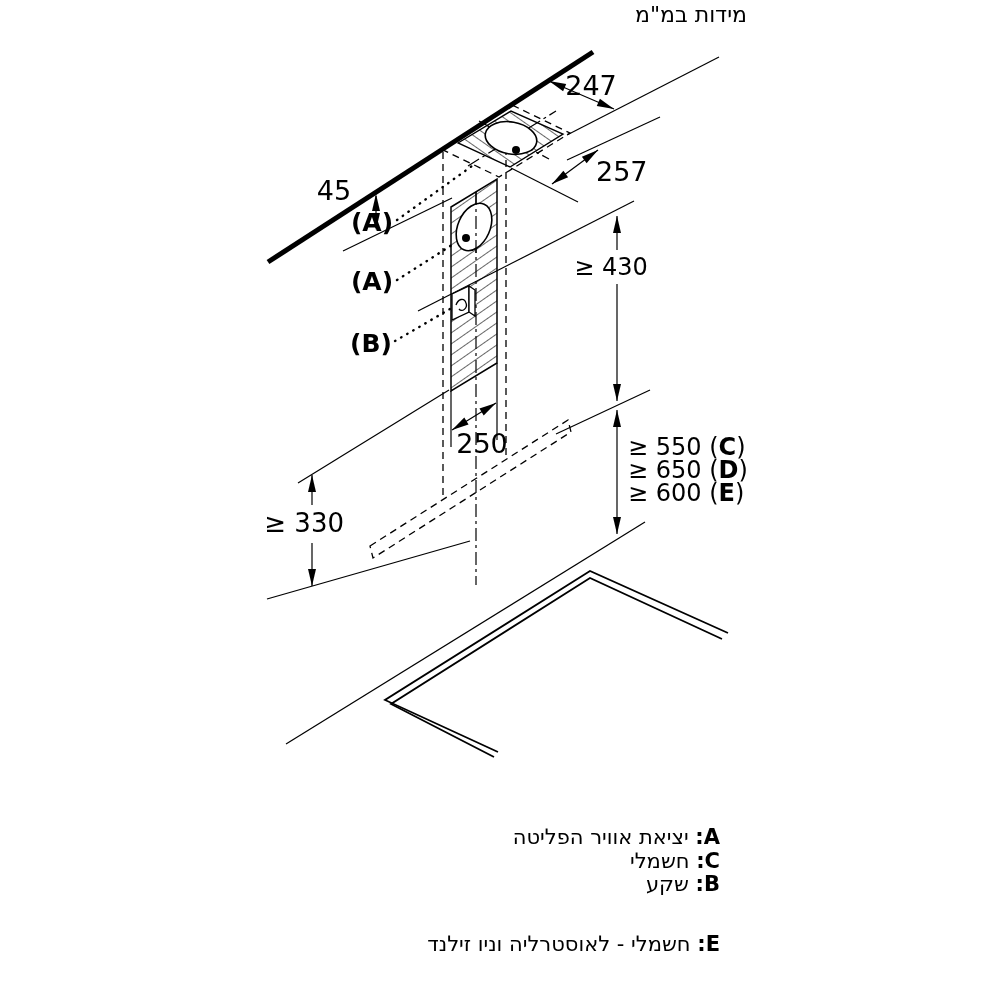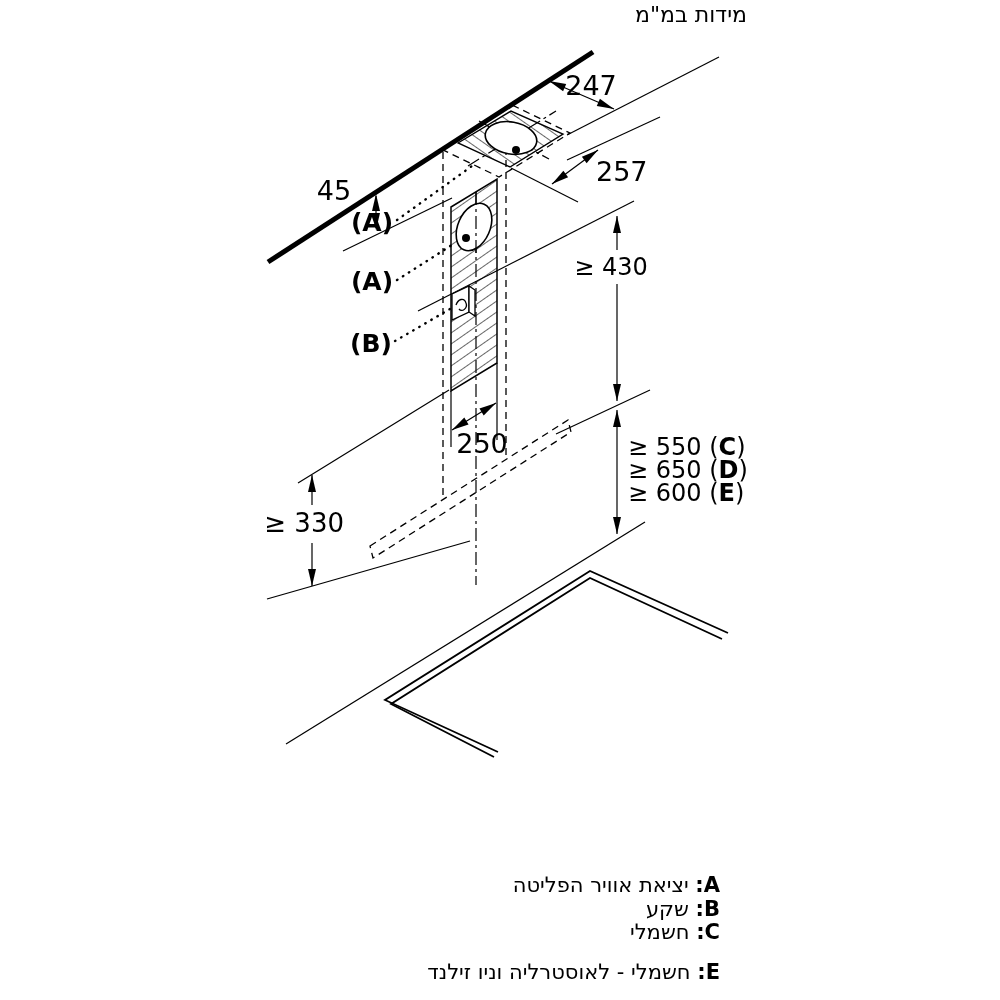--- a/index.html
+++ b/index.html
@@ -5,24 +5,24 @@
   html,body{margin:0;padding:0;background:#fff;}
   #page{position:relative;width:1000px;height:1000px;background:#ffffff;overflow:hidden;
         font-family:"DejaVu Sans","Liberation Sans",sans-serif;color:#000;}
   #title{position:absolute;top:2px;right:253px;font-size:22px;direction:rtl;white-space:nowrap;}
   svg{position:absolute;left:0;top:0;}
   svg text{fill:#000;font-family:"DejaVu Sans","Liberation Sans",sans-serif;}
   .dimnum{font-size:27px;}
   .dimge{font-size:24px;}
   .lbl{font-size:25px;font-weight:700;}
   .boldletter{font-weight:700;}
-  #legend{position:absolute;top:874px;right:280px;direction:rtl;text-align:right;
+  #legend{position:absolute;top:826px;right:280px;direction:rtl;text-align:right;
           font-size:21px;line-height:23.5px;white-space:nowrap;}
   .legend-row .letter{font-weight:700;}
-  .legend-row.gap{margin-top:16px;}
+  .legend-row.gap{margin-top:36px;}
 </style>
 </head>
 <body>
 
 <div id="page">
 
   <div id="title">מידות במ"מ</div>
 
   <svg width="1000" height="1000" viewBox="0 0 1000 1000">
     <defs>
@@ -146,18 +146,18 @@
       <line x1="395" y1="341" x2="450" y2="309"></line>
     </g>
 
     <text class="lbl" x="372" y="231" text-anchor="middle">(A)</text>
     <text class="lbl" x="372" y="290" text-anchor="middle">(A)</text>
     <text class="lbl" x="371" y="352" text-anchor="middle">(B)</text>
   </svg>
 
   <div id="legend">
     <div class="legend-row"><span class="letter">A:</span> <span>יציאת אוויר הפליטה</span></div>
+    <div class="legend-row"><span class="letter">C:</span> <span>חשמלי</span></div>
     <div class="legend-row"><span class="letter">B:</span> <span>שקע</span></div>
-    <div class="legend-row"><span class="letter">C:</span> <span>חשמלי</span></div>
     <div class="legend-row gap"><span class="letter">E:</span> <span>חשמלי - לאוסטרליה וניו זילנד</span></div>
   </div>
 
 </div>
 
 </body></html>

